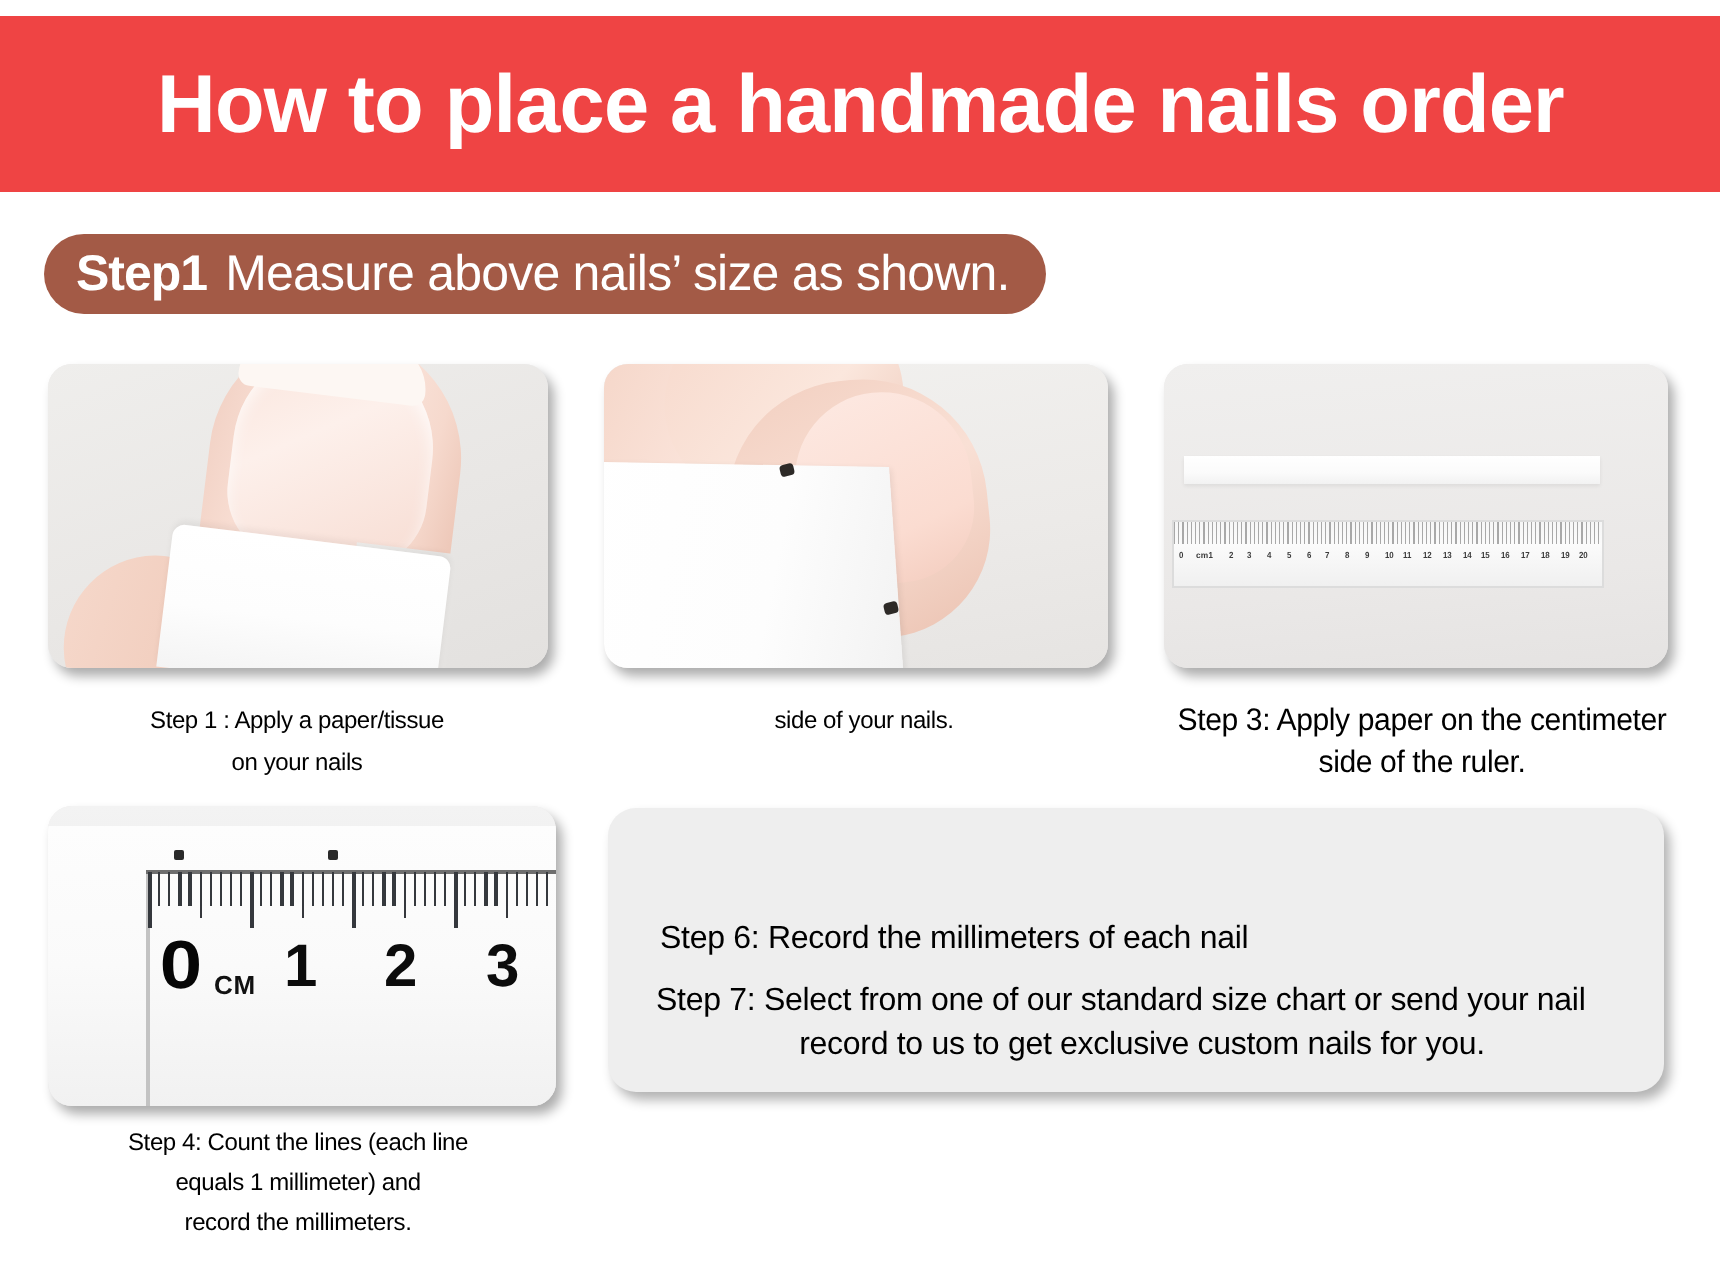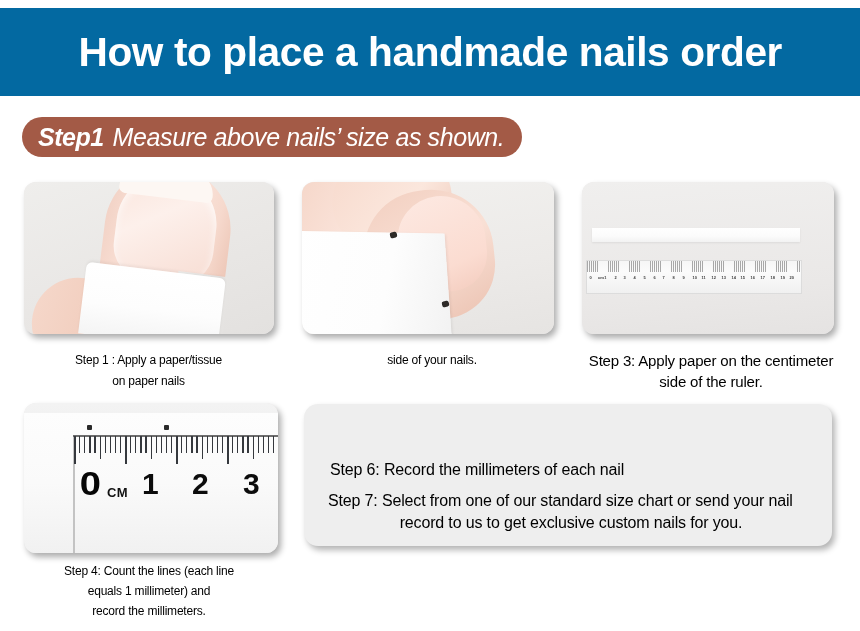--- a/index.html
+++ b/index.html
@@ -14,21 +14,21 @@
     overflow: hidden;
     font-family: "Liberation Sans", sans-serif;
     color: #111;
   }
 
   
   #header-banner {
     position: absolute;
     left: 0; top: 8px;
     width: 860px; height: 88px;
-    background: #0369a1;
+    background: #ef4444;
     display: flex;
     align-items: center;
     justify-content: center;
   }
   #header-title {
     color: #ffffff;
     font-size: 41px;
     font-weight: bold;
     letter-spacing: -0.4px;
     white-space: nowrap;
@@ -39,21 +39,20 @@
   #step1-pill {
     position: absolute;
     left: 22px; top: 117px;
     height: 40px;
     padding: 0 18px 0 16px;
     background: #a35a46;
     border-radius: 22px;
     display: flex;
     align-items: center;
     gap: 9px;
-    font-style: italic;
   }
   #step1-pill .pill-strong {
     color: #fff;
     font-size: 25px;
     font-weight: bold;
     letter-spacing: -0.5px;
   }
   #step1-pill .pill-text {
     color: #fff;
     font-size: 25px;
@@ -467,21 +466,21 @@
     </div>
   <div class="zero">0</div>
   <div class="cm">CM</div>
   <div class="bignum" id="cl-n1" style="left:118px;top:66px;">1</div>
   <div class="bignum" id="cl-n2" style="left:168px;top:66px;">2</div>
   <div class="bignum" id="cl-n3" style="left:219px;top:66px;">3</div>
 </div>
 
 <div class="caption" id="caption-1">
   <div>Step 1 : Apply a paper/tissue</div>
-  <div>on paper nails</div>
+  <div>on your nails</div>
 </div>
 
 <div class="caption" id="caption-2">
   <div>side of your nails.</div>
 </div>
 
 <div class="caption" id="caption-3">
   <div>Step 3: Apply paper on the centimeter</div>
   <div>side of the ruler.</div>
 </div>

